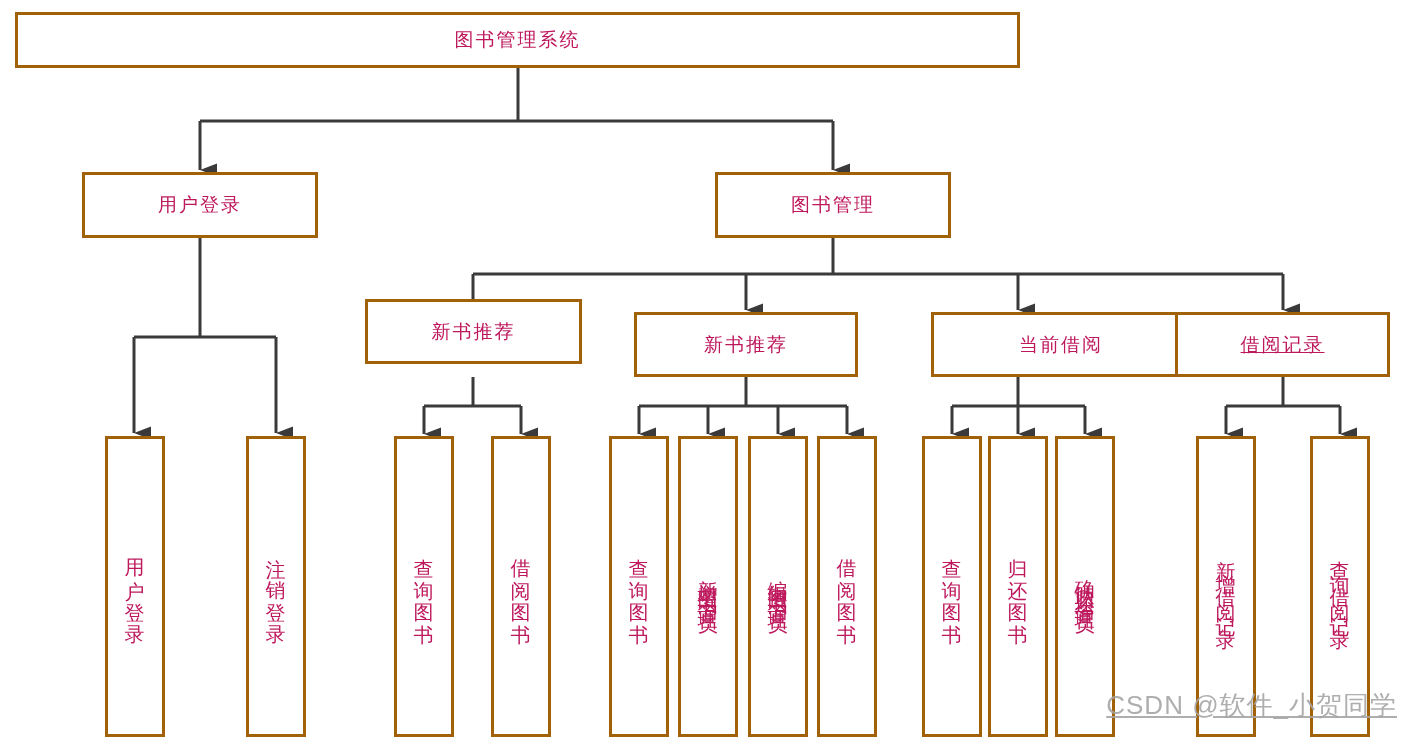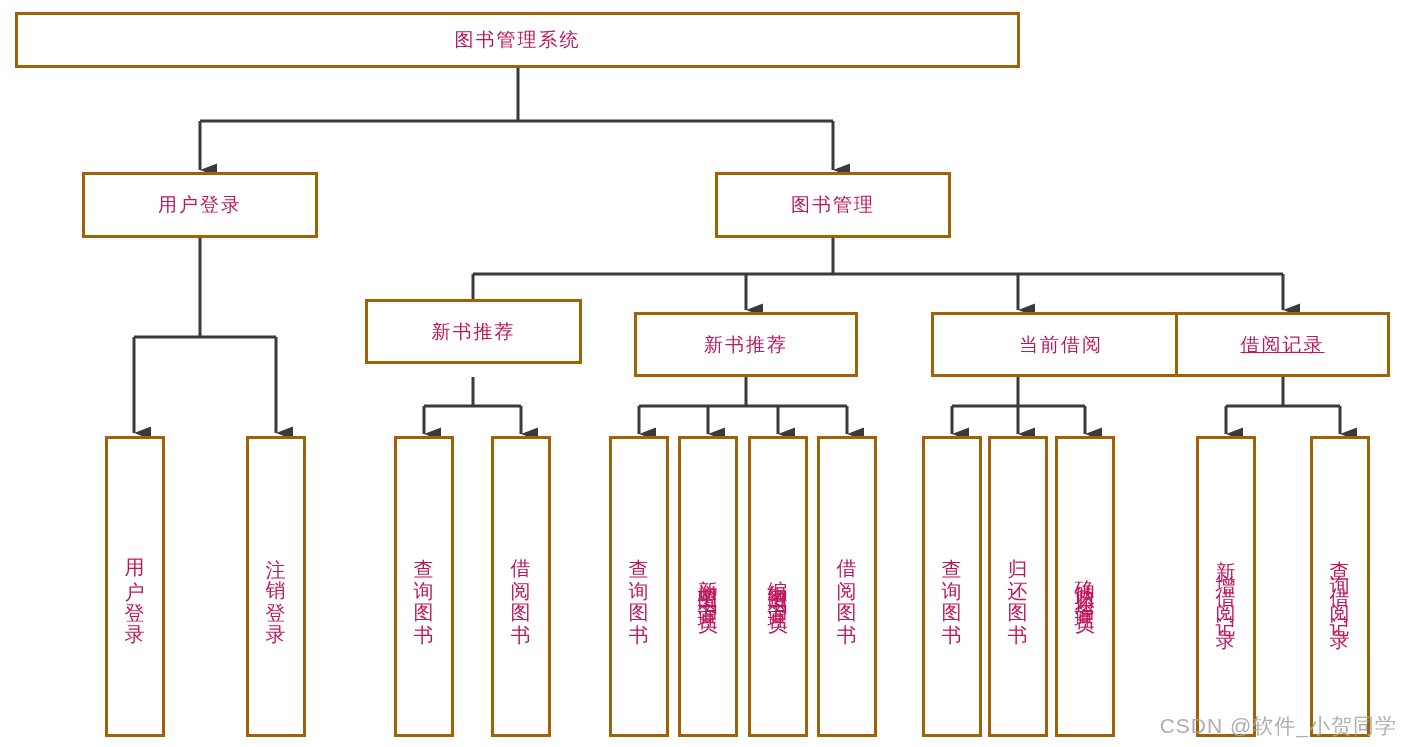--- a/index.html
+++ b/index.html
@@ -35,26 +35,27 @@
     text-orientation: mixed;
     white-space: normal;
     line-height: 1;
   }
   .leaf.short { letter-spacing: 22px; font-size: 20px; }
   .leaf.mid   { letter-spacing: 14px; font-size: 20px; }
   .leaf.long  { letter-spacing: 5px;  font-size: 20px; }
   #watermark {
     position: absolute;
     right: 8px;
-    top: 712px;
-    font-size: 21px;
+    top: 688px;
+    font-size: 26px;
     letter-spacing: 1px;
     color: rgba(165,165,165,0.9);
     z-index: 5;
     white-space: nowrap;
+    text-decoration: underline;
   }
 </style>
 </head>
 <body>
 
 <div id="stage">
 
   <svg id="wires" viewBox="0 0 1405 747" xmlns="http://www.w3.org/2000/svg">
     <defs>
       <marker id="ah" markerWidth="15" markerHeight="19" refX="7" refY="17" orient="auto-start-reverse" markerUnits="userSpaceOnUse">

